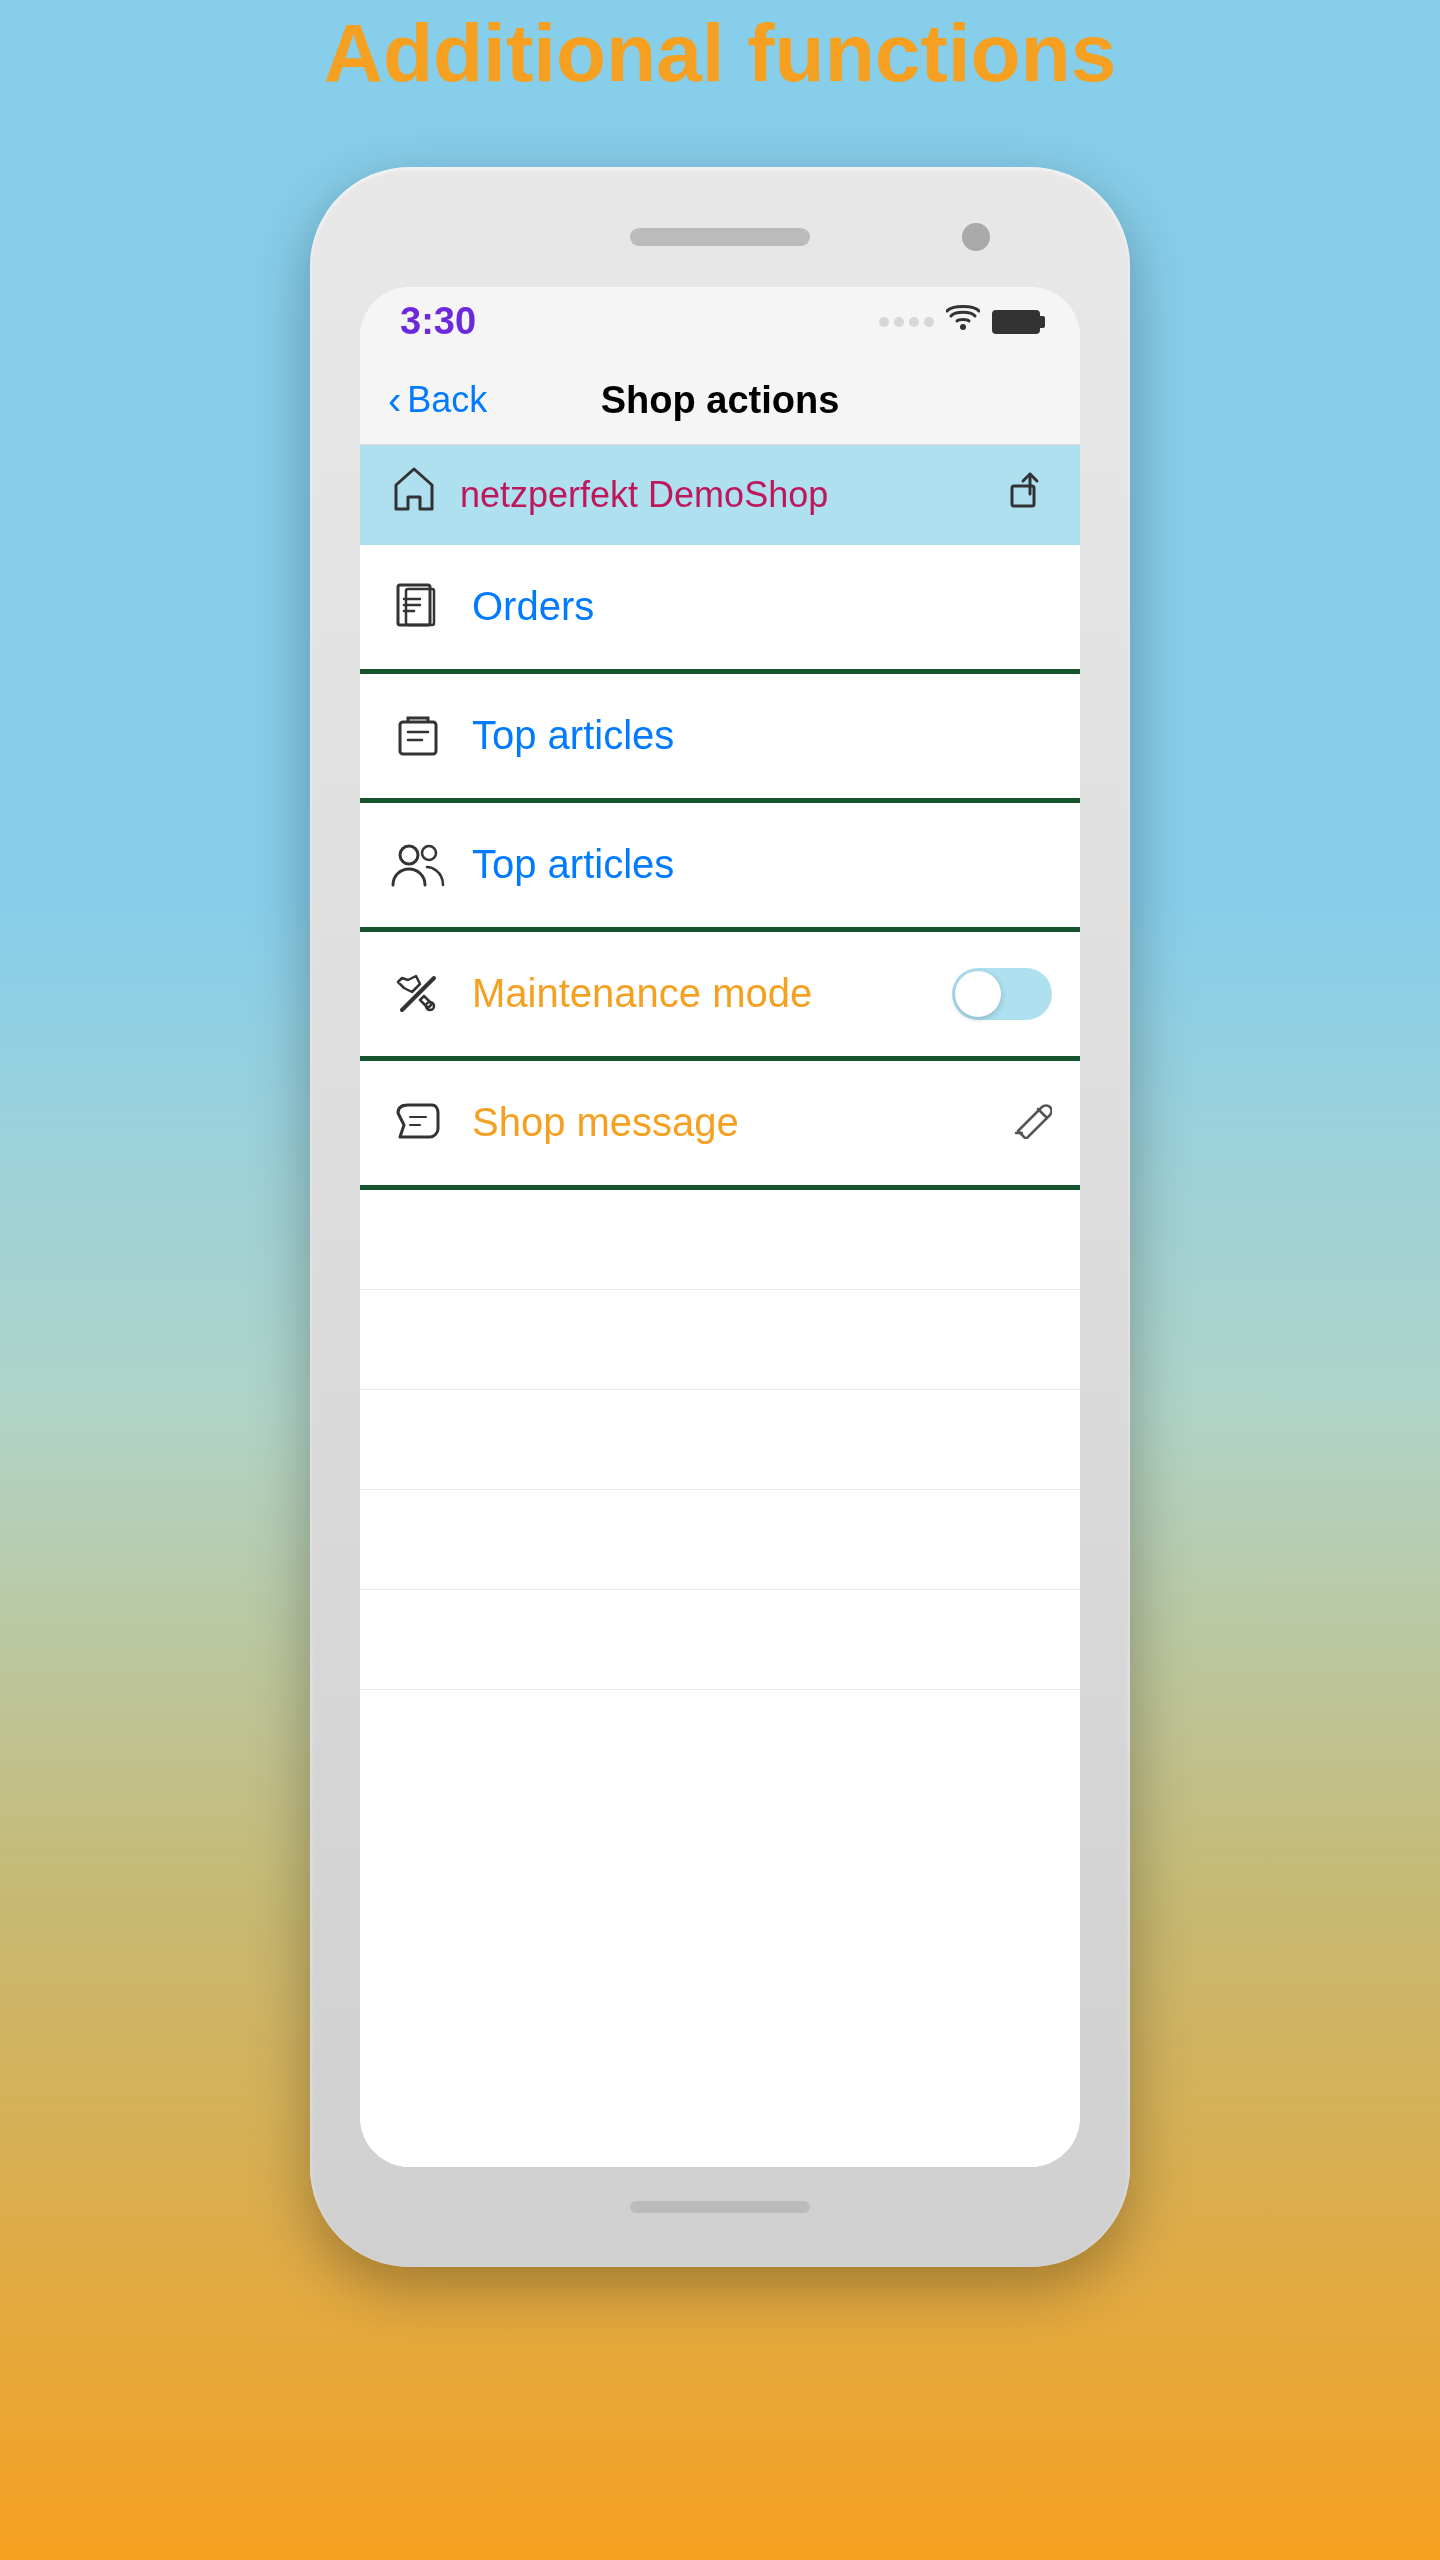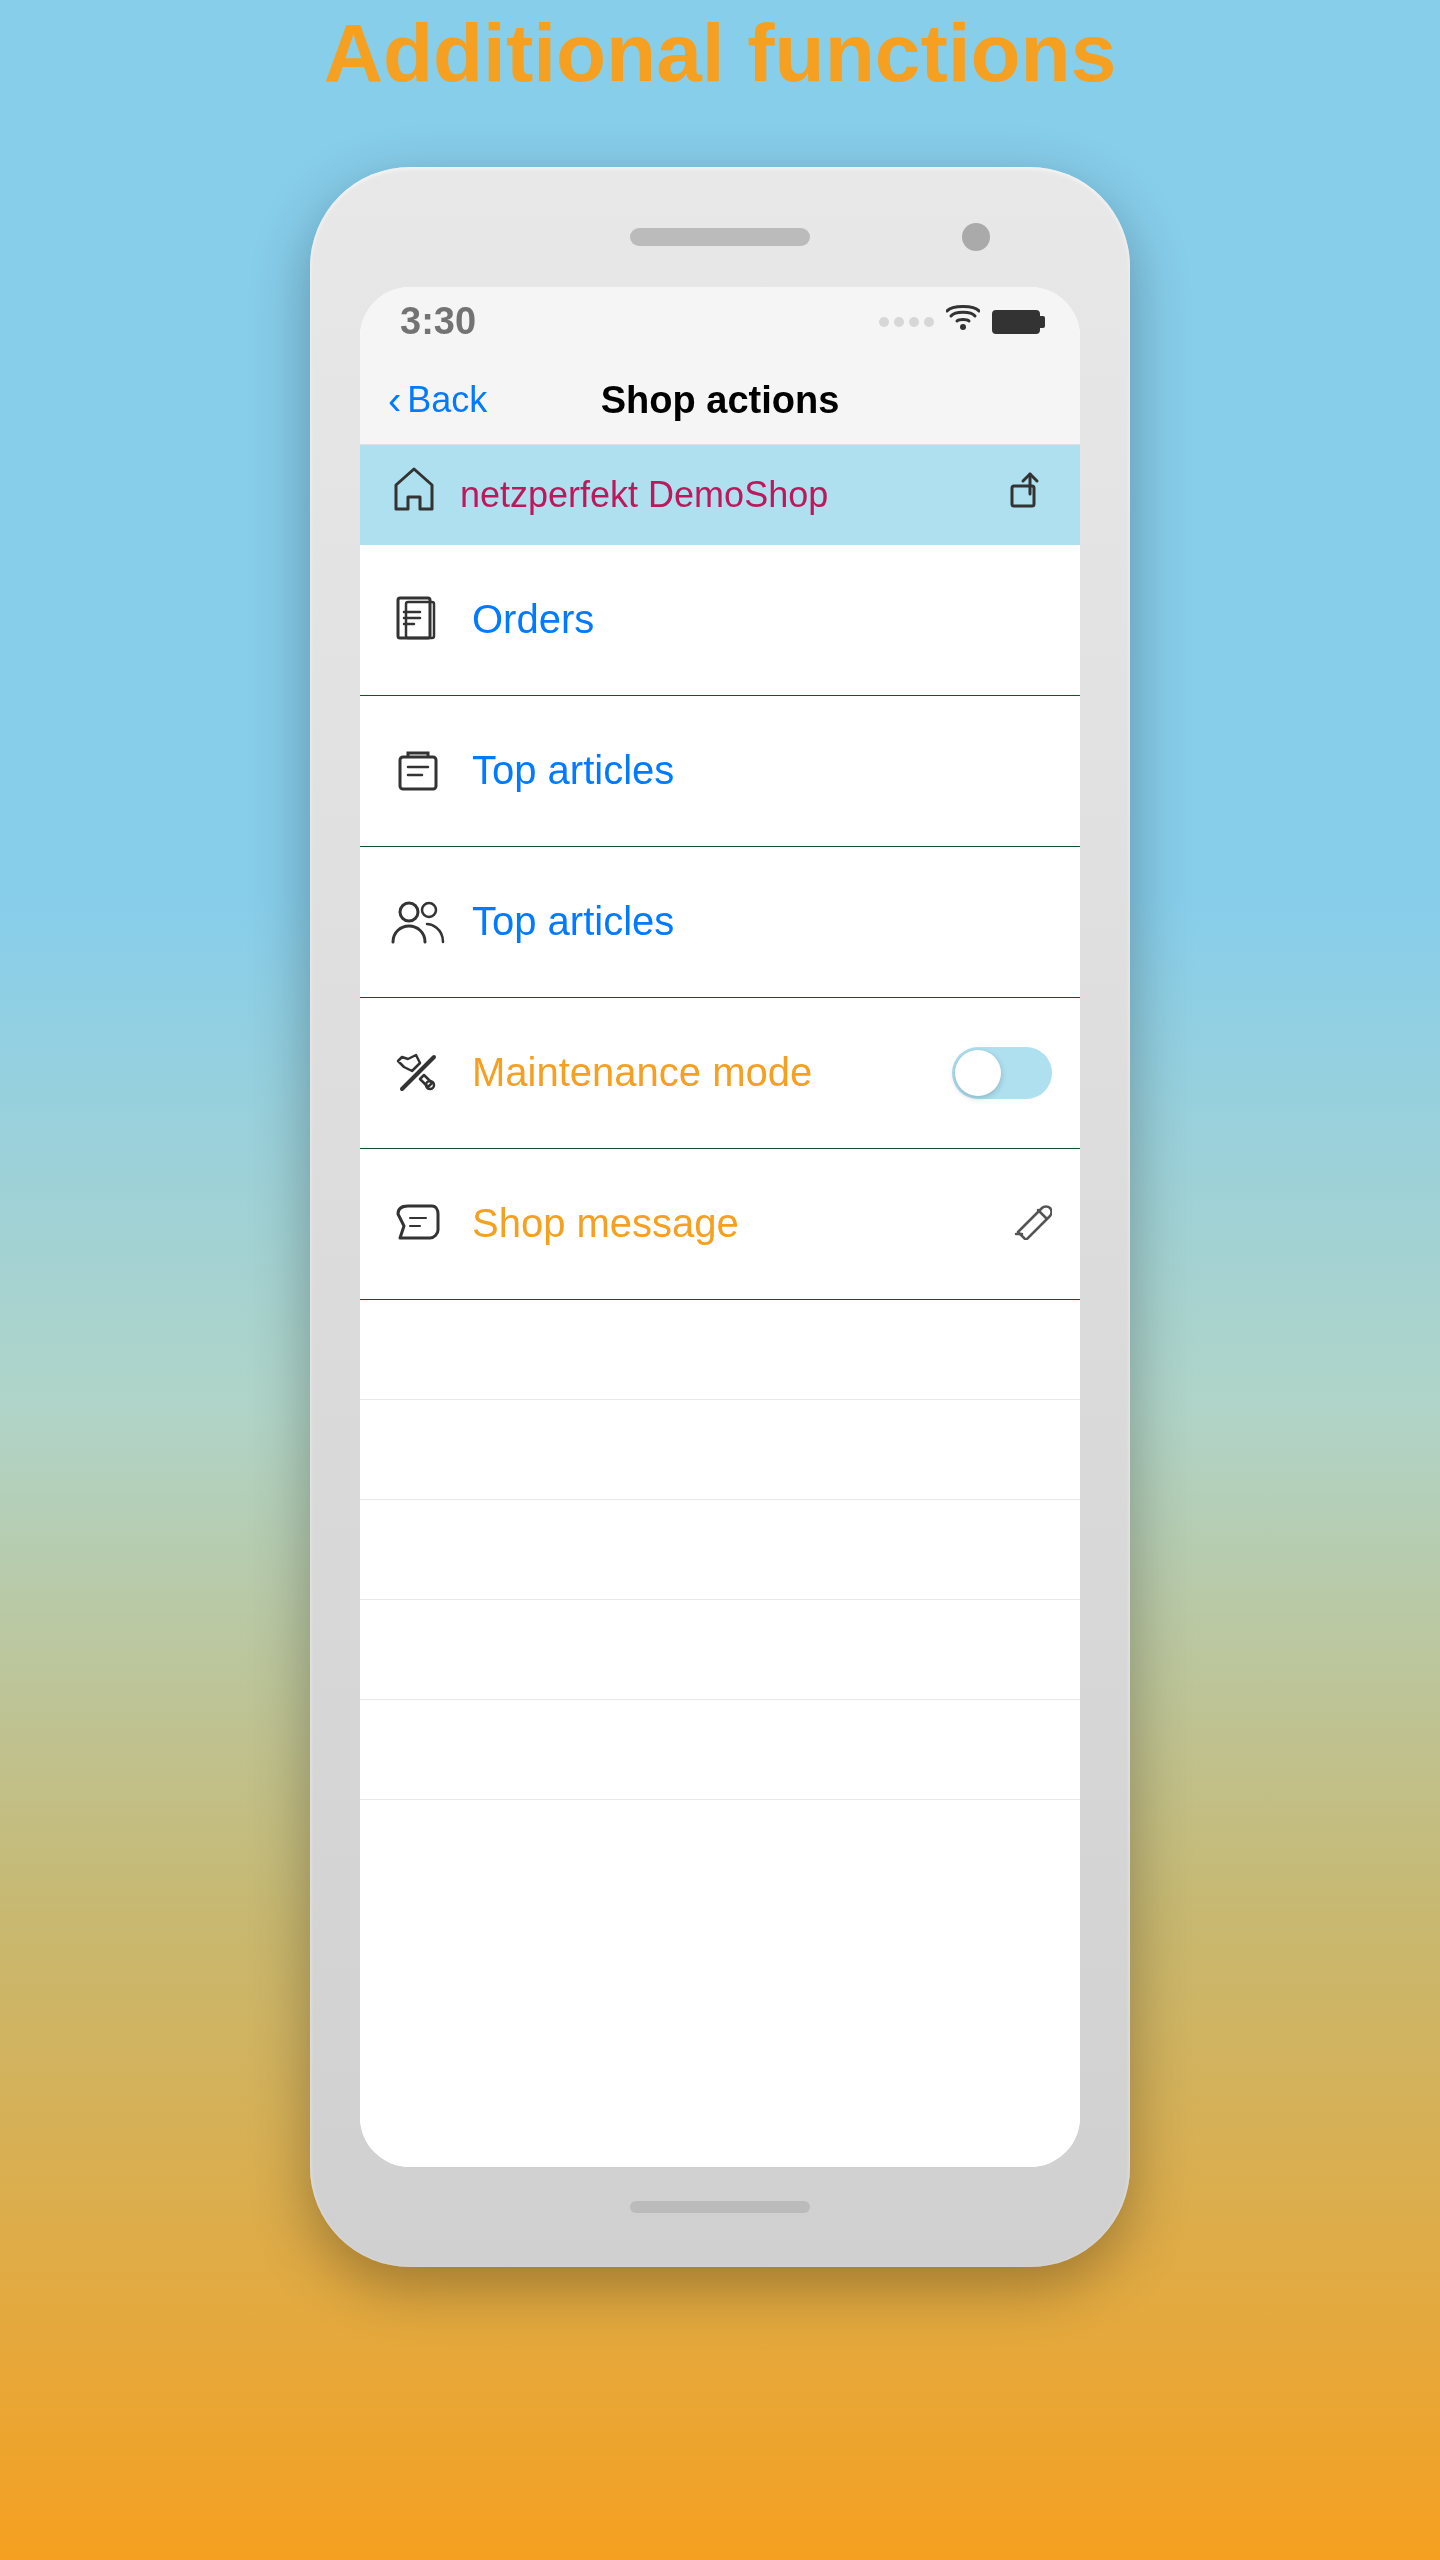--- a/index.html
+++ b/index.html
@@ -83,21 +83,21 @@
       display: flex;
       align-items: center;
       justify-content: space-between;
       padding: 0 40px;
       flex-shrink: 0;
     }
 
     .status-time {
       font-size: 38px;
       font-weight: 600;
-      color: #737373;
+      color: #6d28d9;
     }
 
     .status-icons {
       display: flex;
       align-items: center;
       gap: 12px;
     }
 
     .signal-dots {
       display: flex;
@@ -209,22 +209,22 @@
     }
 
     .menu-list {
       display: flex;
       flex-direction: column;
     }
 
     .menu-item {
       display: flex;
       align-items: center;
-      padding: 45px 28px;
-      border-bottom: 1px solid #14532d;
+      padding: 32px 28px;
+      border-bottom: 5px solid #14532d;
       gap: 24px;
       cursor: pointer;
       background: #FFF;
       justify-content: space-between;
     }
 
     .menu-item-left {
       display: flex;
       align-items: center;
       gap: 24px;

